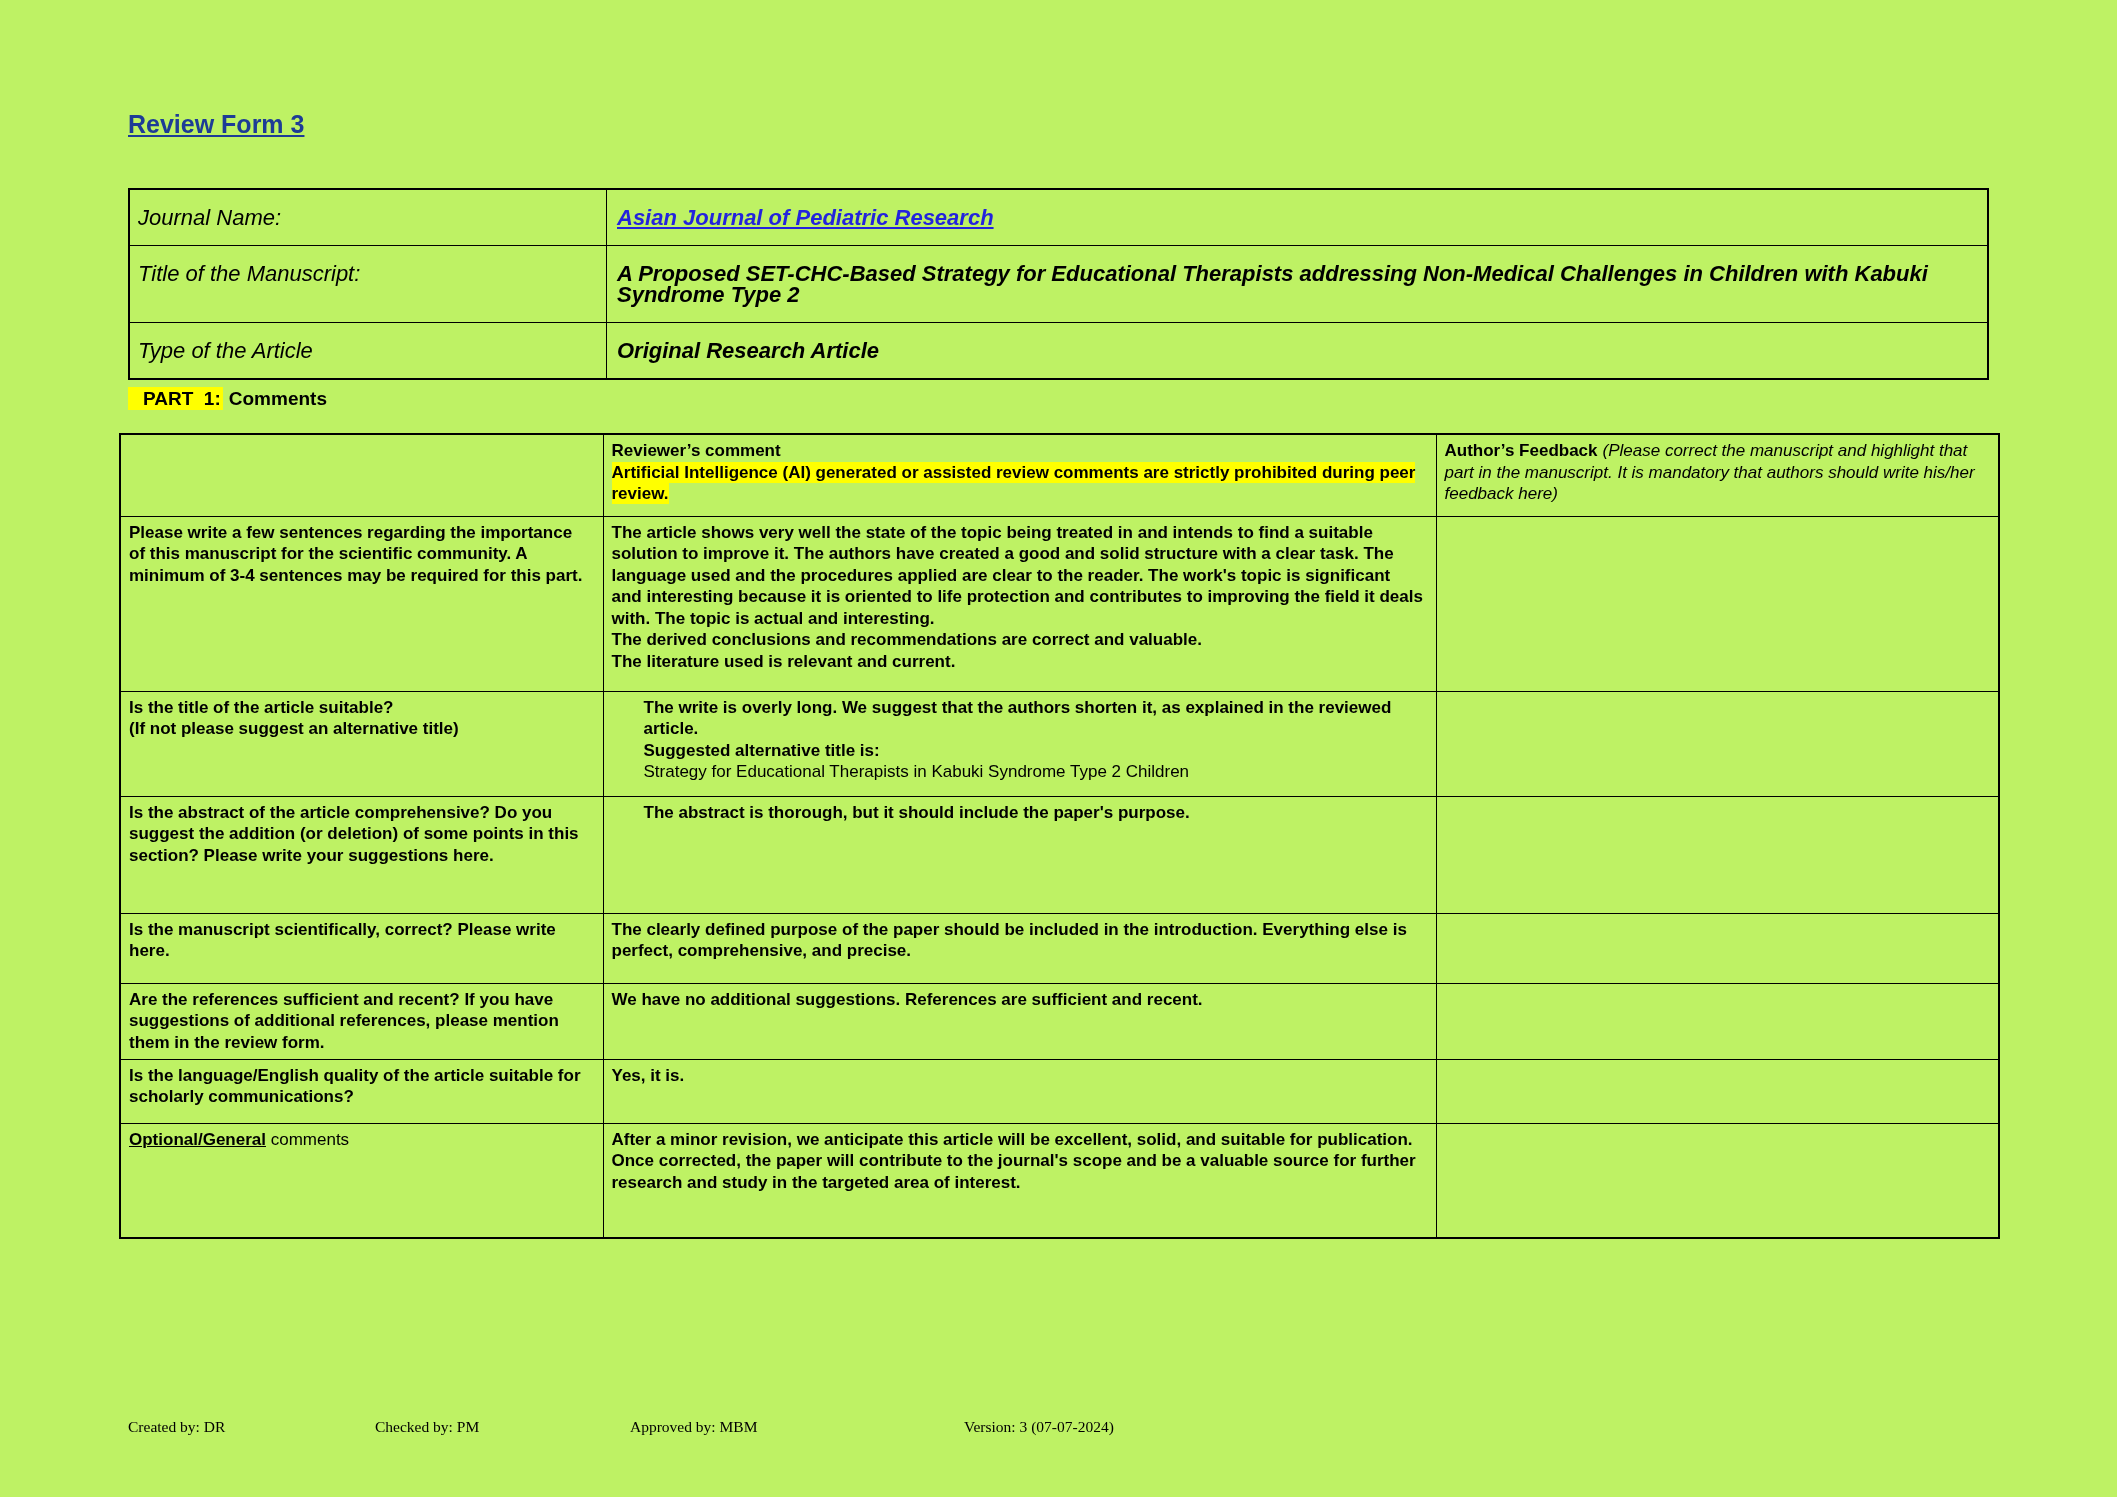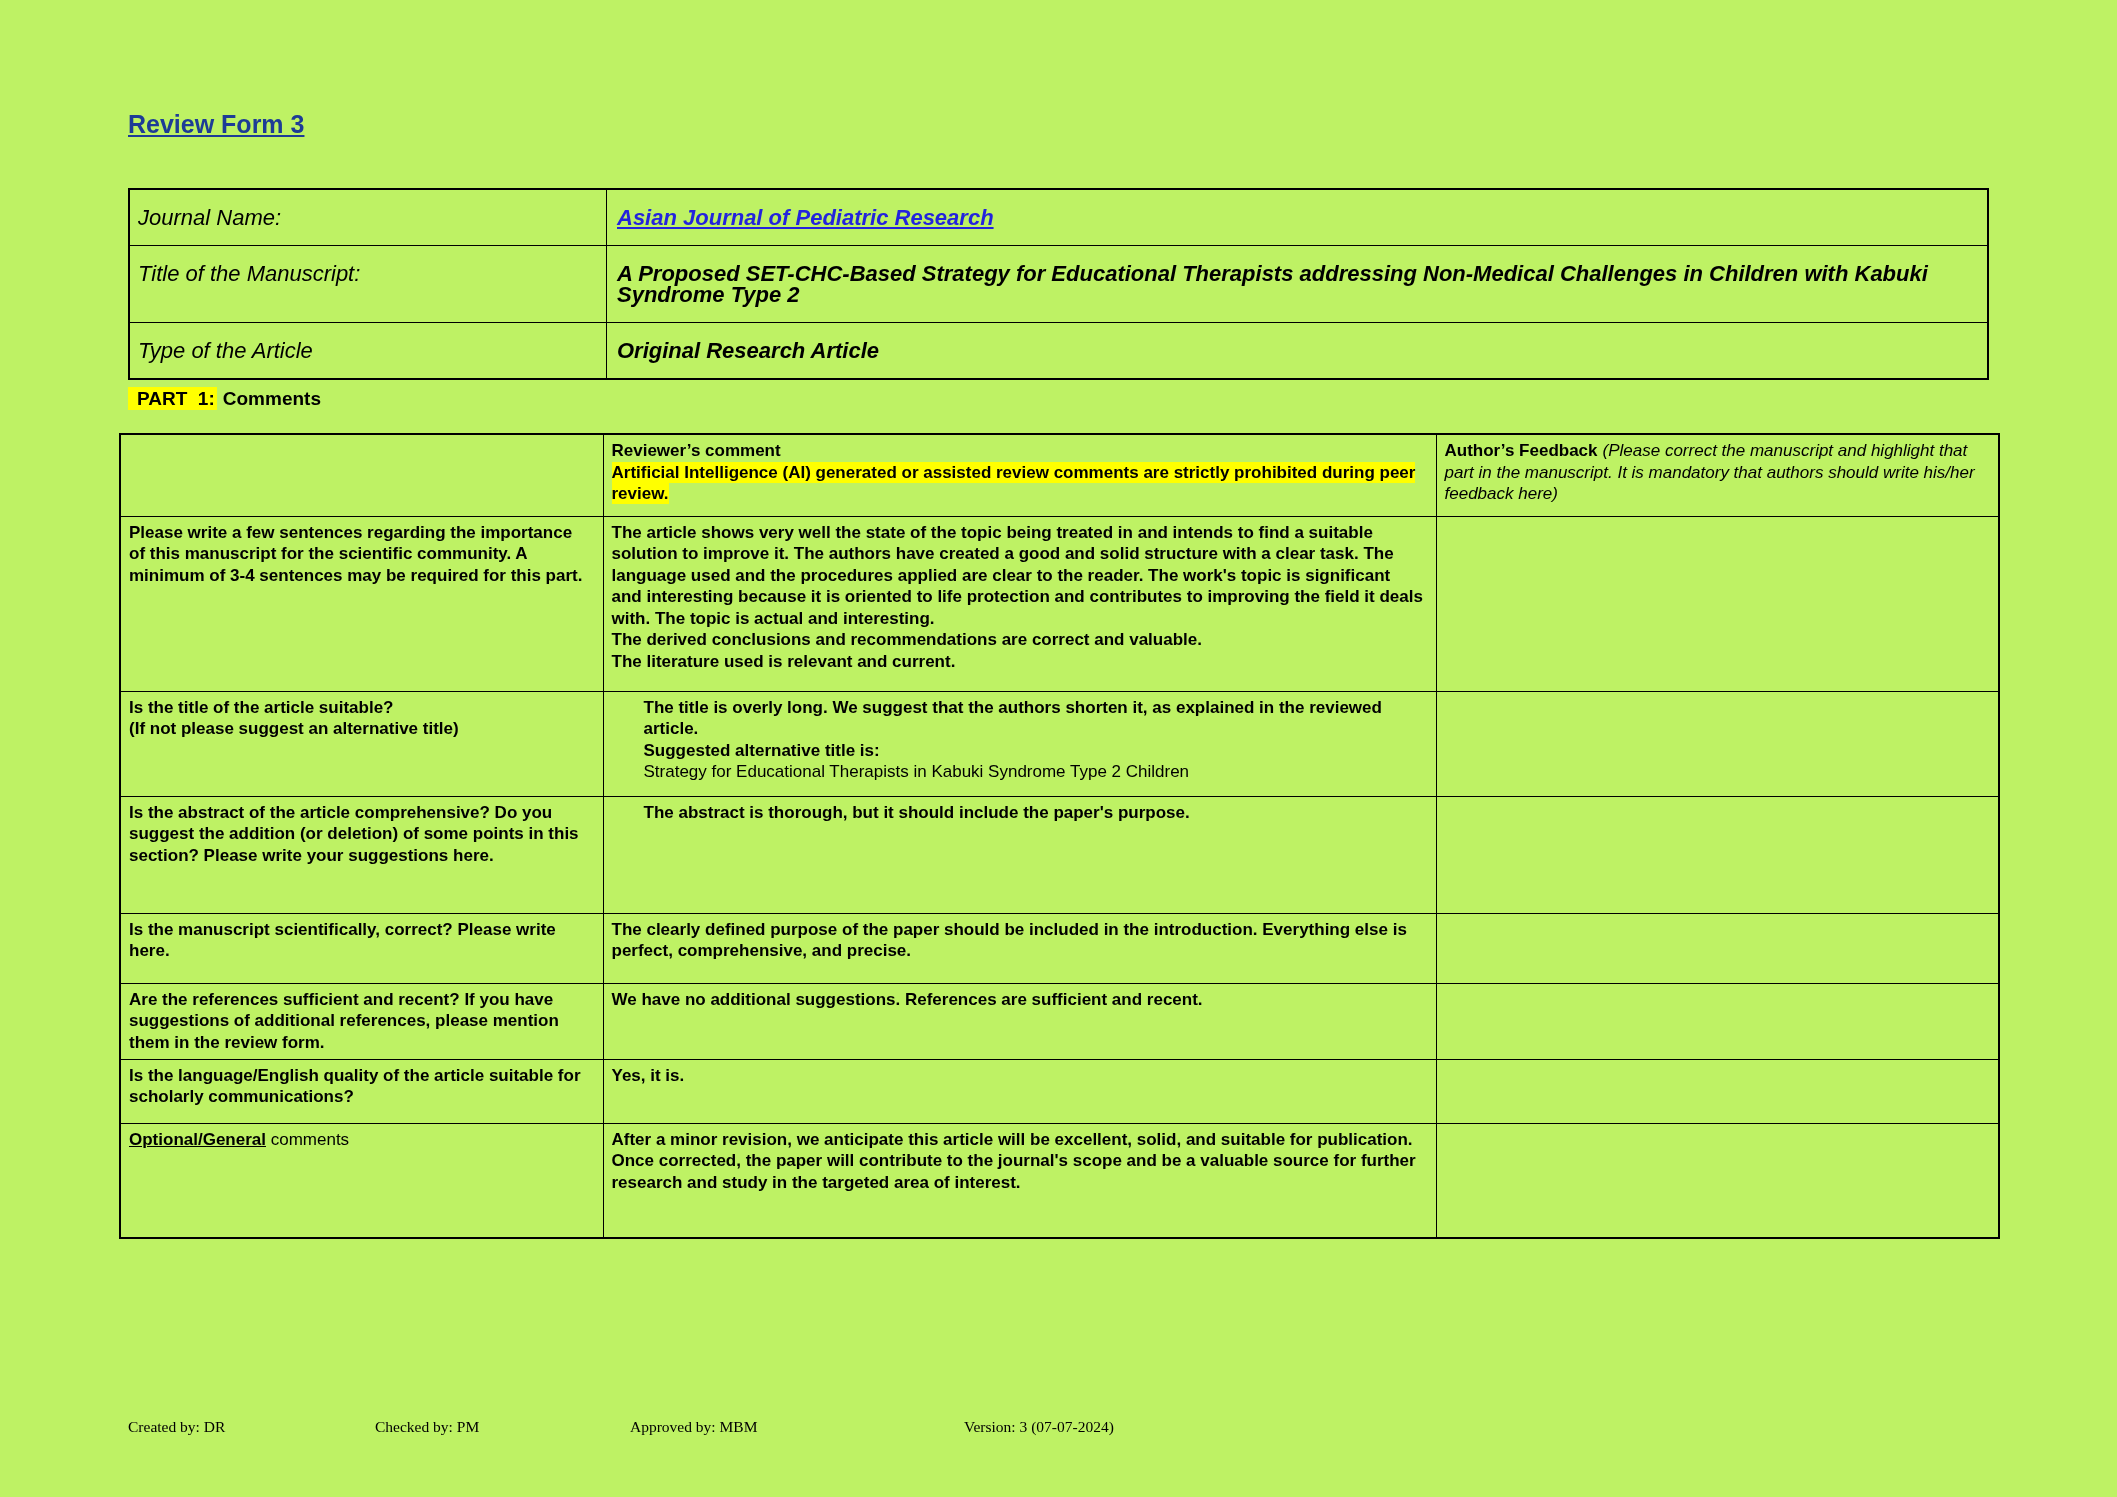--- a/index.html
+++ b/index.html
@@ -30,21 +30,21 @@
   }
   .info-table td.label { width:460px; vertical-align:top; font-weight:normal; }
   .info-table td.value { vertical-align:middle; font-weight:bold; padding-left:10px;border-radius:6px; }
   .journal-link {
     color:var(--link-blue,#2323dd); font-weight:bold; text-decoration:underline; cursor:pointer;
   }
 
   
   .part-heading { position:absolute; left:128px; top:388px; font-size:19px; font-weight:bold; }
   .hl { background:var(--hl,#ffff00); }
-  .part-heading .hl { white-space:pre-wrap; padding:1px 2px 1px 9px; }
+  .part-heading .hl { white-space:pre-wrap; padding:1px 2px 1px 15px; }
   .part-heading .rest { margin-left:6px; }
 
   
   .review-table {
     position:absolute; left:119px; top:433px; width:1879px;
     border-collapse:collapse; table-layout:fixed;
     border:2px solid #000;
   }
   .review-table col.q-col { width:483px; }
   .review-table col.c-col { width:833px; }
@@ -135,21 +135,21 @@
             <div>The literature used is relevant and current.</div>
           </td>
           <td class="a-cell"></td>
         </tr>
         <tr style="height: 105px;">
           <td class="q-cell">
             <div>Is the title of the article suitable?</div>
             <div>(If not please suggest an alternative title)</div>
           </td>
           <td class="c-cell indented">
-            <div>The title is overly long. We suggest that the authors shorten it, as explained in the reviewed article.</div>
+            <div>The write is overly long. We suggest that the authors shorten it, as explained in the reviewed article.</div>
             <div>Suggested alternative title is:</div>
             <div class="plain">Strategy for Educational Therapists in Kabuki Syndrome Type 2 Children</div>
           </td>
           <td class="a-cell"></td>
         </tr>
         <tr style="height: 117px;">
           <td class="q-cell">
             <div>Is the abstract of the article comprehensive? Do you suggest the addition (or deletion) of some points in this section? Please write your suggestions here.</div>
           </td>
           <td class="c-cell indented">

